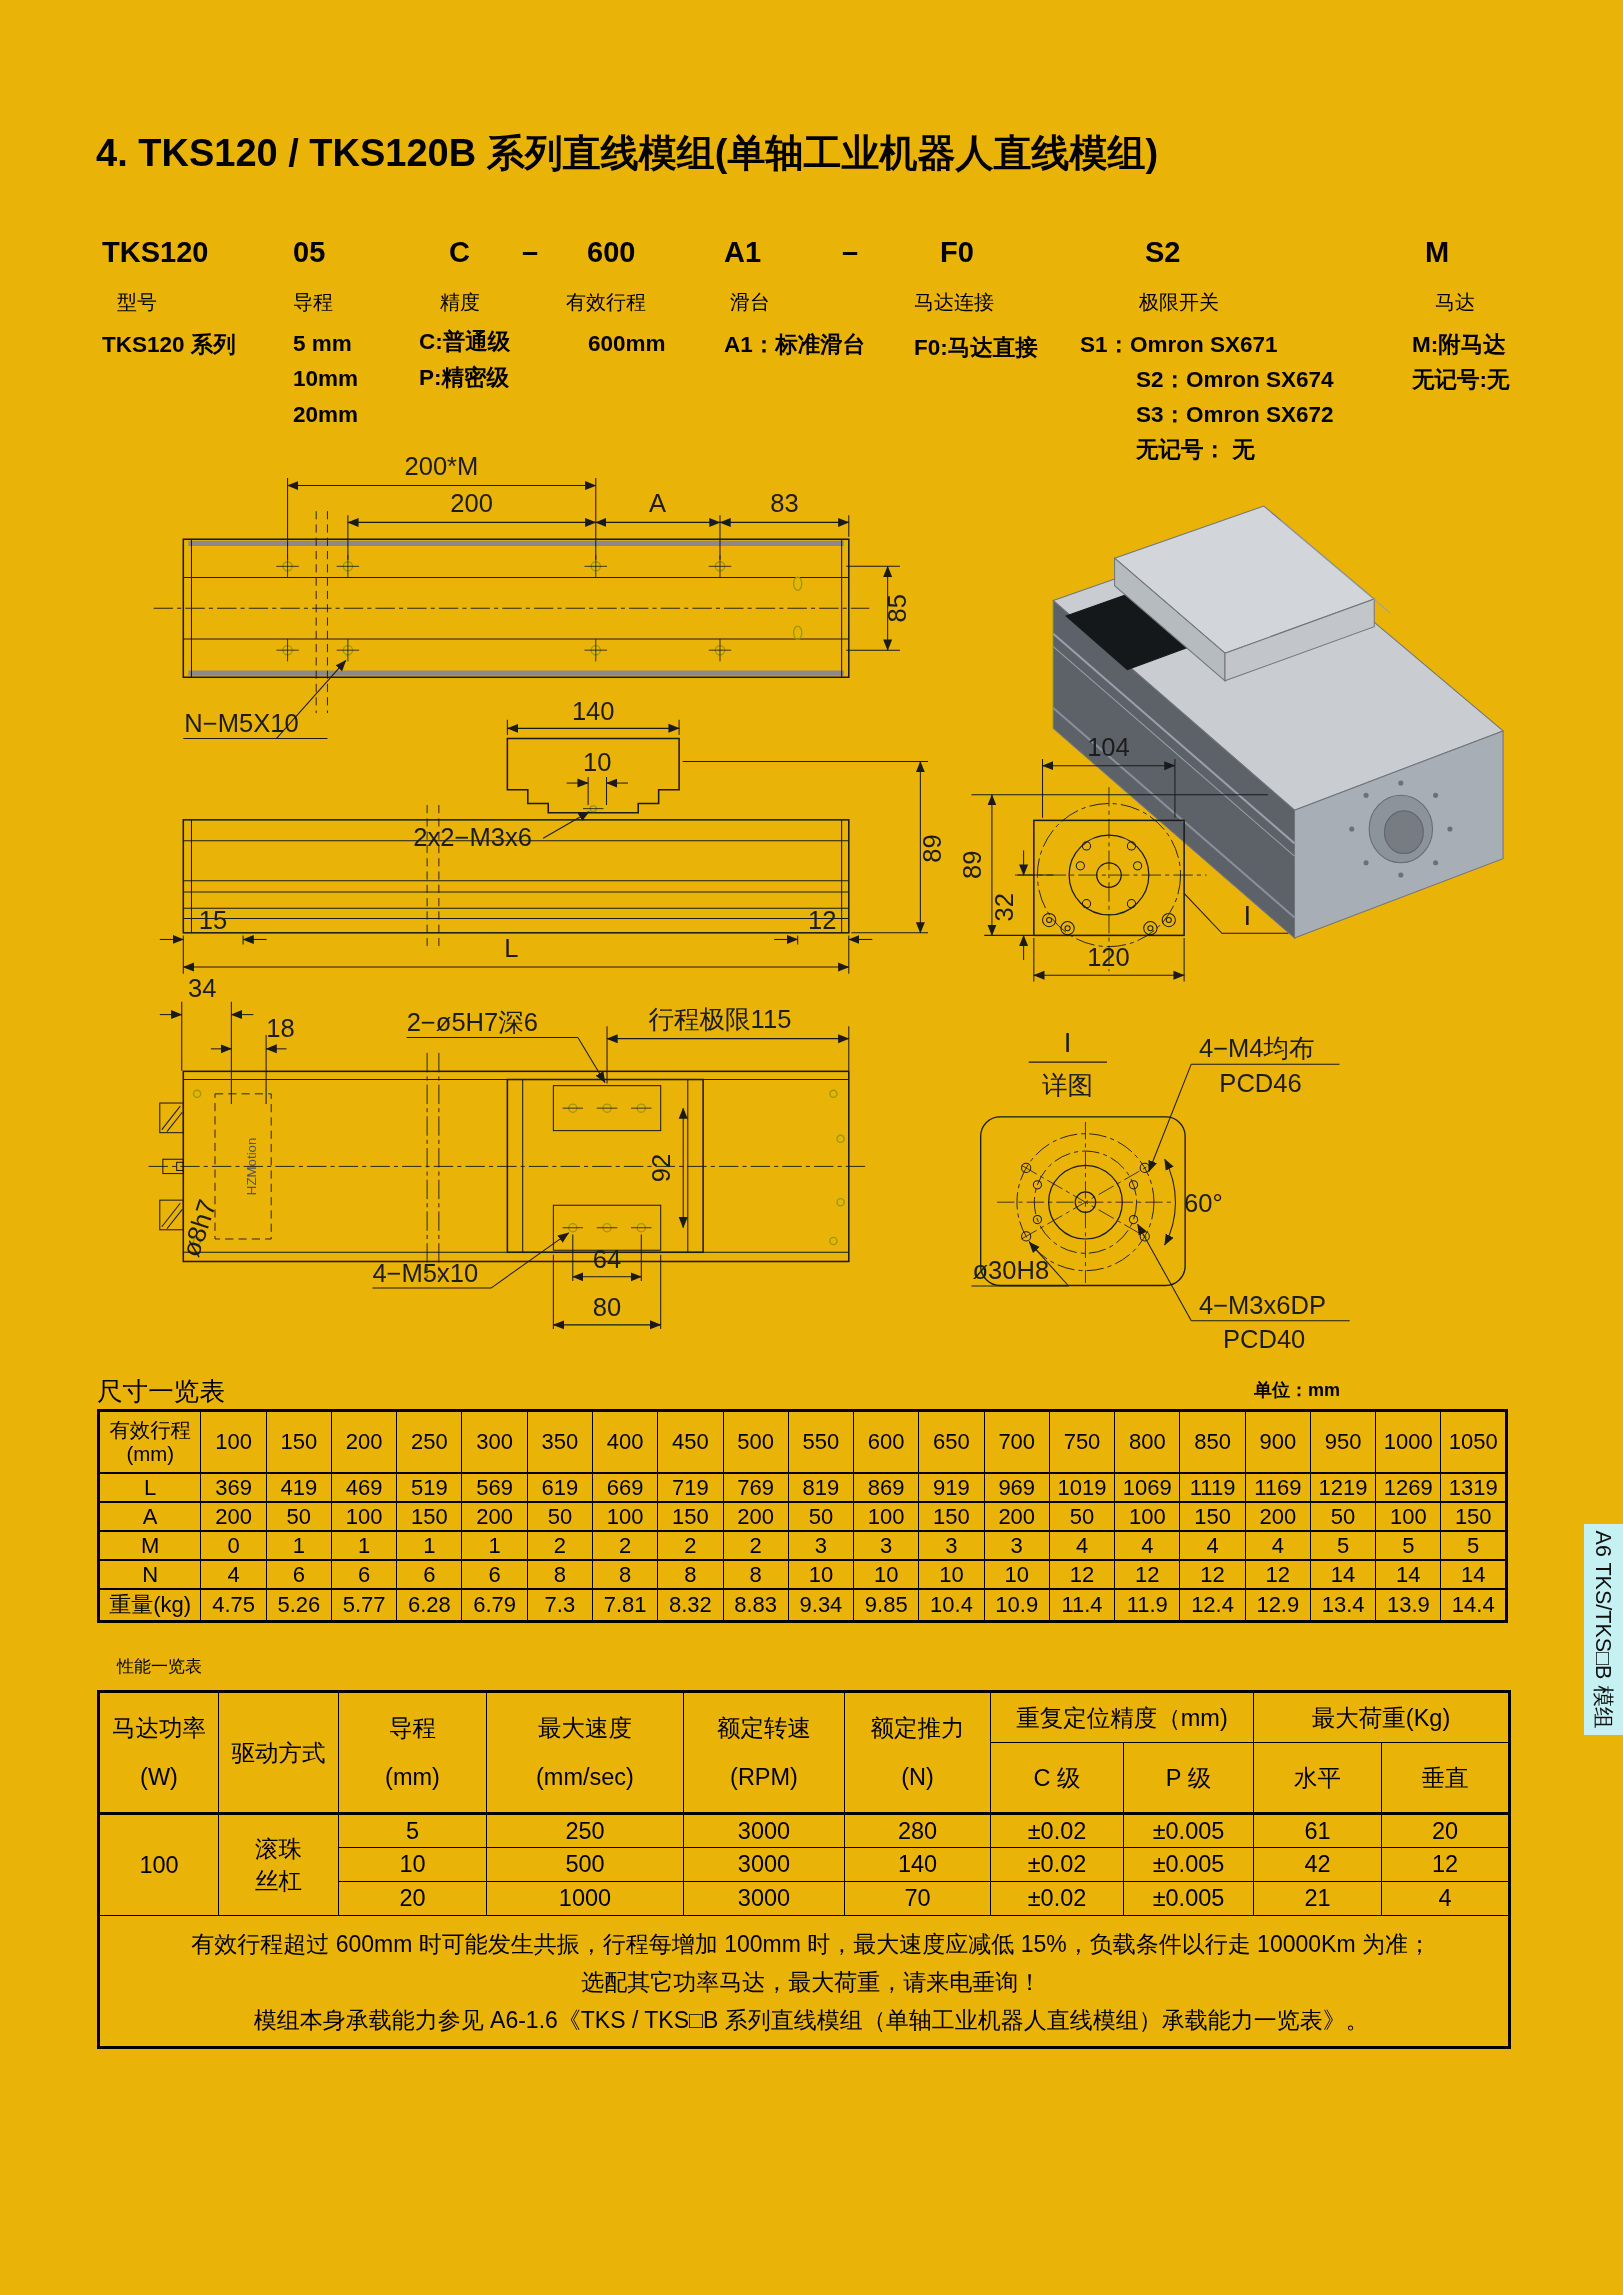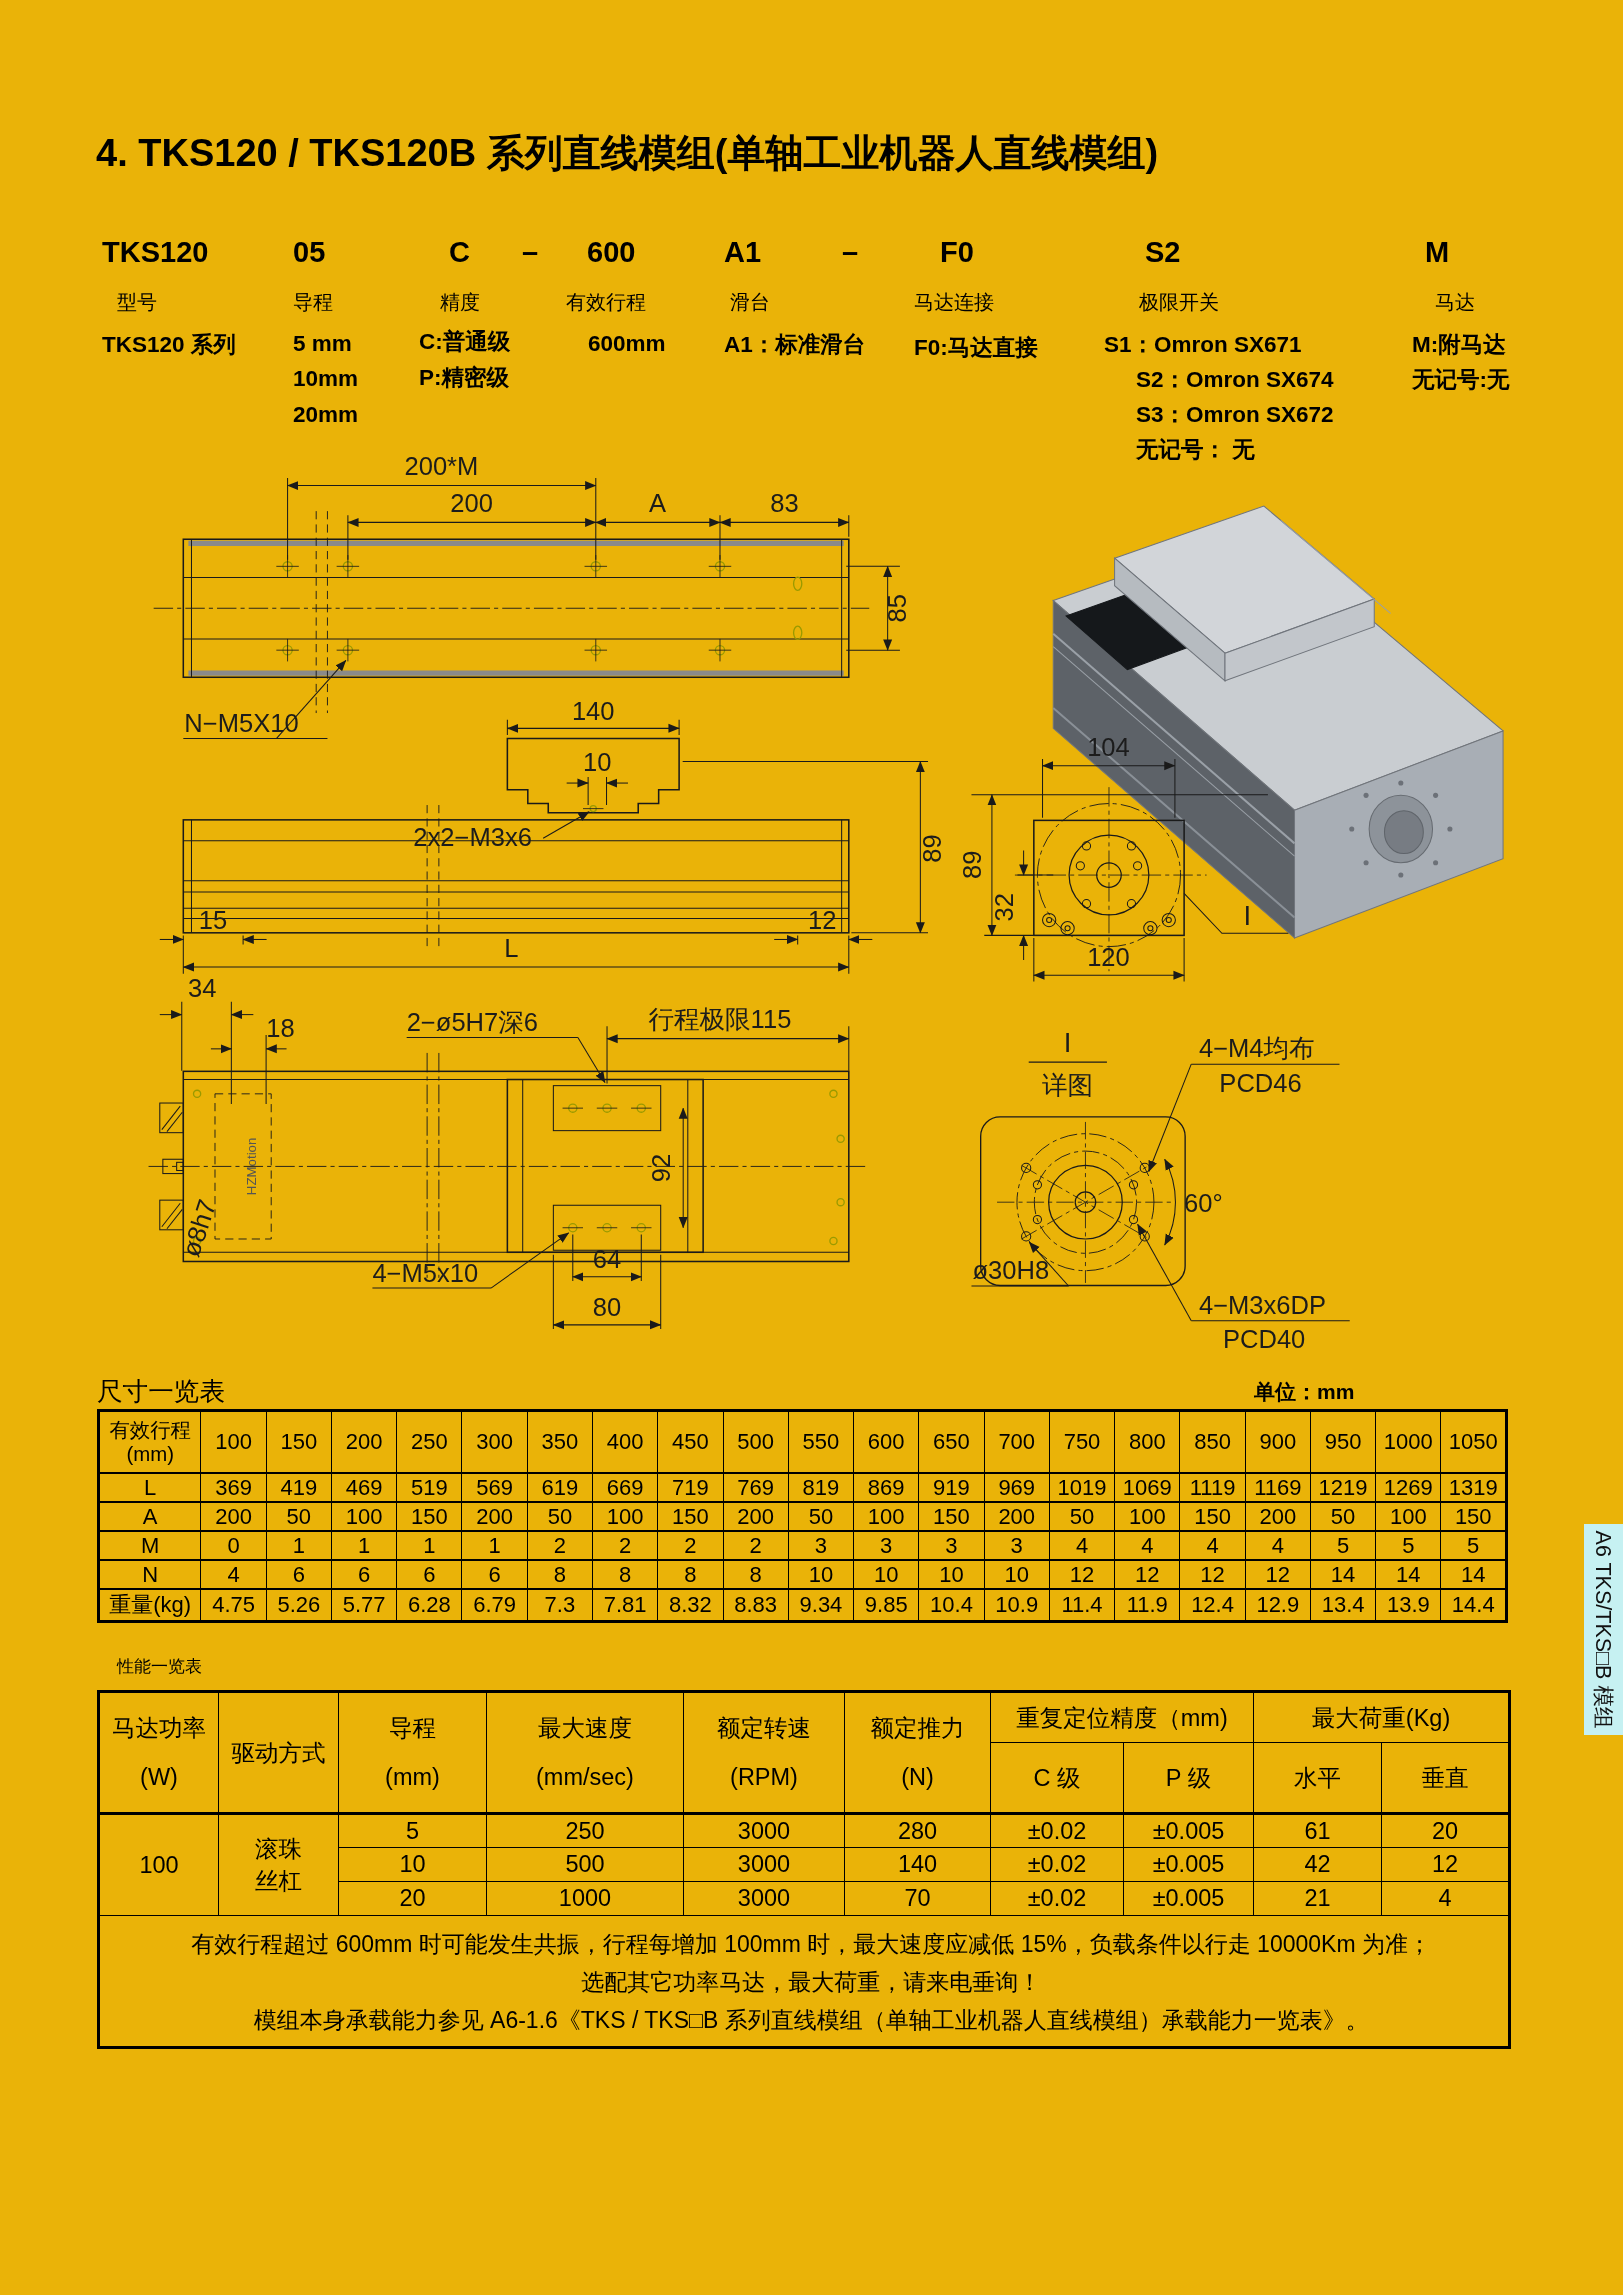--- a/index.html
+++ b/index.html
@@ -5,21 +5,21 @@
   html,body{margin:0;padding:0;background:#e8e8e8;}
   #page{position:relative;width:1624px;height:2295px;background:#eab308;overflow:hidden;
         font-family:"Liberation Sans",sans-serif;color:#000;}
   .abs{position:absolute;white-space:nowrap;}
   .title1{left:96px;top:128px;font-size:38px;font-weight:700;}
   .title2{left:96px;top:193px;font-size:34px;font-weight:700;}
   .code{top:236px;font-size:29px;font-weight:700;}
   .lbl{top:289px;font-size:20px;font-weight:400;}
   .sub{font-size:22.5px;font-weight:700;}
   .tbl-title{font-size:25.6px;font-weight:400;}
-  .unit{font-size:21px;font-weight:700;}
+  .unit{font-size:18px;font-weight:700;}
   
   table{border-collapse:collapse;table-layout:fixed;}
   .dims{width:1411px;border:3.6px solid #000;}
   .dims td,.dims th{border:1.5px solid #000;border-top-width:2.6px;border-bottom-width:2.6px;
      text-align:center;vertical-align:middle;font-size:22px;font-weight:400;padding:0;overflow:hidden;}
   .dims .hcell{height:60px;font-size:20.4px;line-height:24.5px;}
   .dims .r{height:29px;}
   .dims .rw{height:31px;font-size:21px;}
   .pt{width:1411px;border:3.6px solid #000;padding-left:44px;}
   .pt td,.pt th{border:1.5px solid #000;text-align:center;vertical-align:middle;
@@ -70,21 +70,21 @@
 
   <div class="abs sub" style="left:102px;top:329px">TKS120 系列</div>
   <div class="abs sub" style="left:293px;top:331px">5 mm</div>
   <div class="abs sub" style="left:293px;top:366px">10mm</div>
   <div class="abs sub" style="left:293px;top:402px">20mm</div>
   <div class="abs sub" style="left:419px;top:326px">C:普通级</div>
   <div class="abs sub" style="left:419px;top:362px">P:精密级</div>
   <div class="abs sub" style="left:588px;top:331px">600mm</div>
   <div class="abs sub" style="left:724px;top:329px">A1：标准滑台</div>
   <div class="abs sub" style="left:914px;top:332px">F0:马达直接</div>
-  <div class="abs sub" style="left:1104px;top:329px">S1：Omron SX671</div>
+  <div class="abs sub" style="left:1080px;top:329px">S1：Omron SX671</div>
   <div class="abs sub" style="left:1136px;top:364px">S2：Omron SX674</div>
   <div class="abs sub" style="left:1136px;top:399px">S3：Omron SX672</div>
   <div class="abs sub" style="left:1136px;top:434px">无记号： 无</div>
   <div class="abs sub" style="left:1412px;top:329px">M:附马达</div>
   <div class="abs sub" style="left:1412px;top:364px">无记号:无</div>
 
   <svg style="position:absolute;left:0;top:0;pointer-events:none" width="1624" height="2295" viewBox="0 0 3176 4490">
     <defs>
       <marker id="ar" viewBox="0 0 10 10" refX="9.5" refY="5" markerWidth="11" markerHeight="11" orient="auto-start-reverse">
         <path d="M0,1 L10,5 L0,9 z" fill="#1a1a1a"></path>

